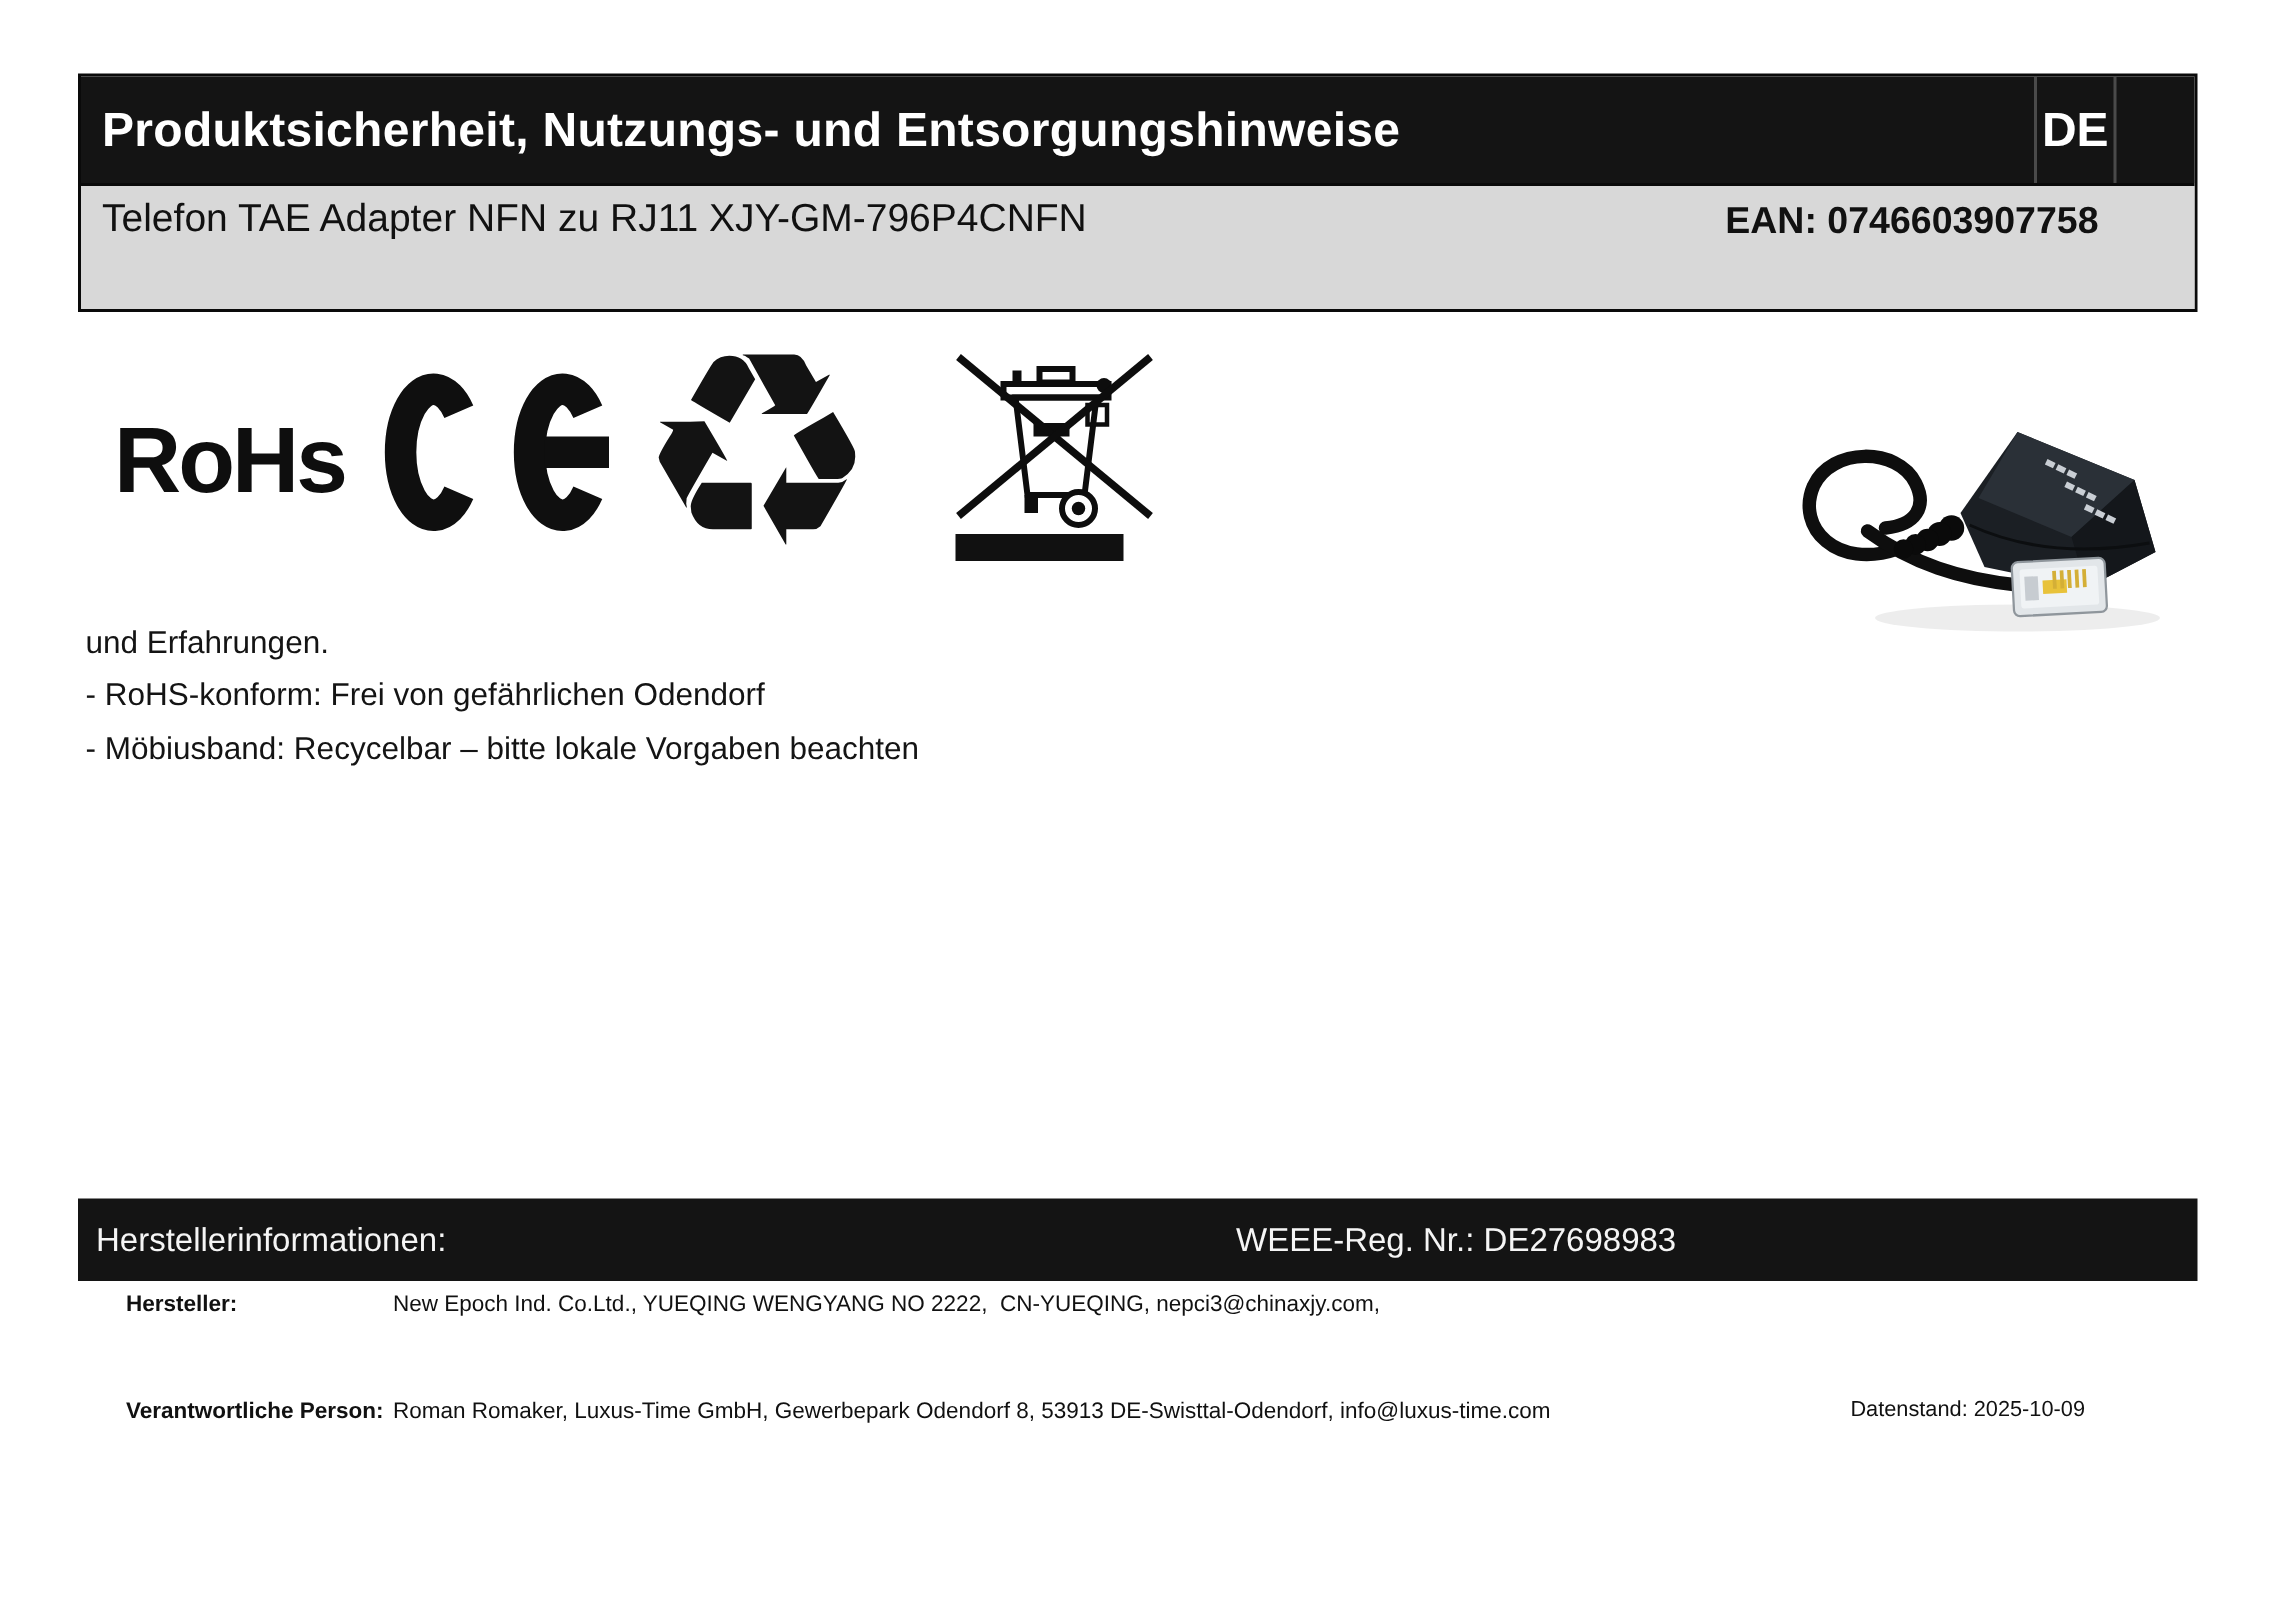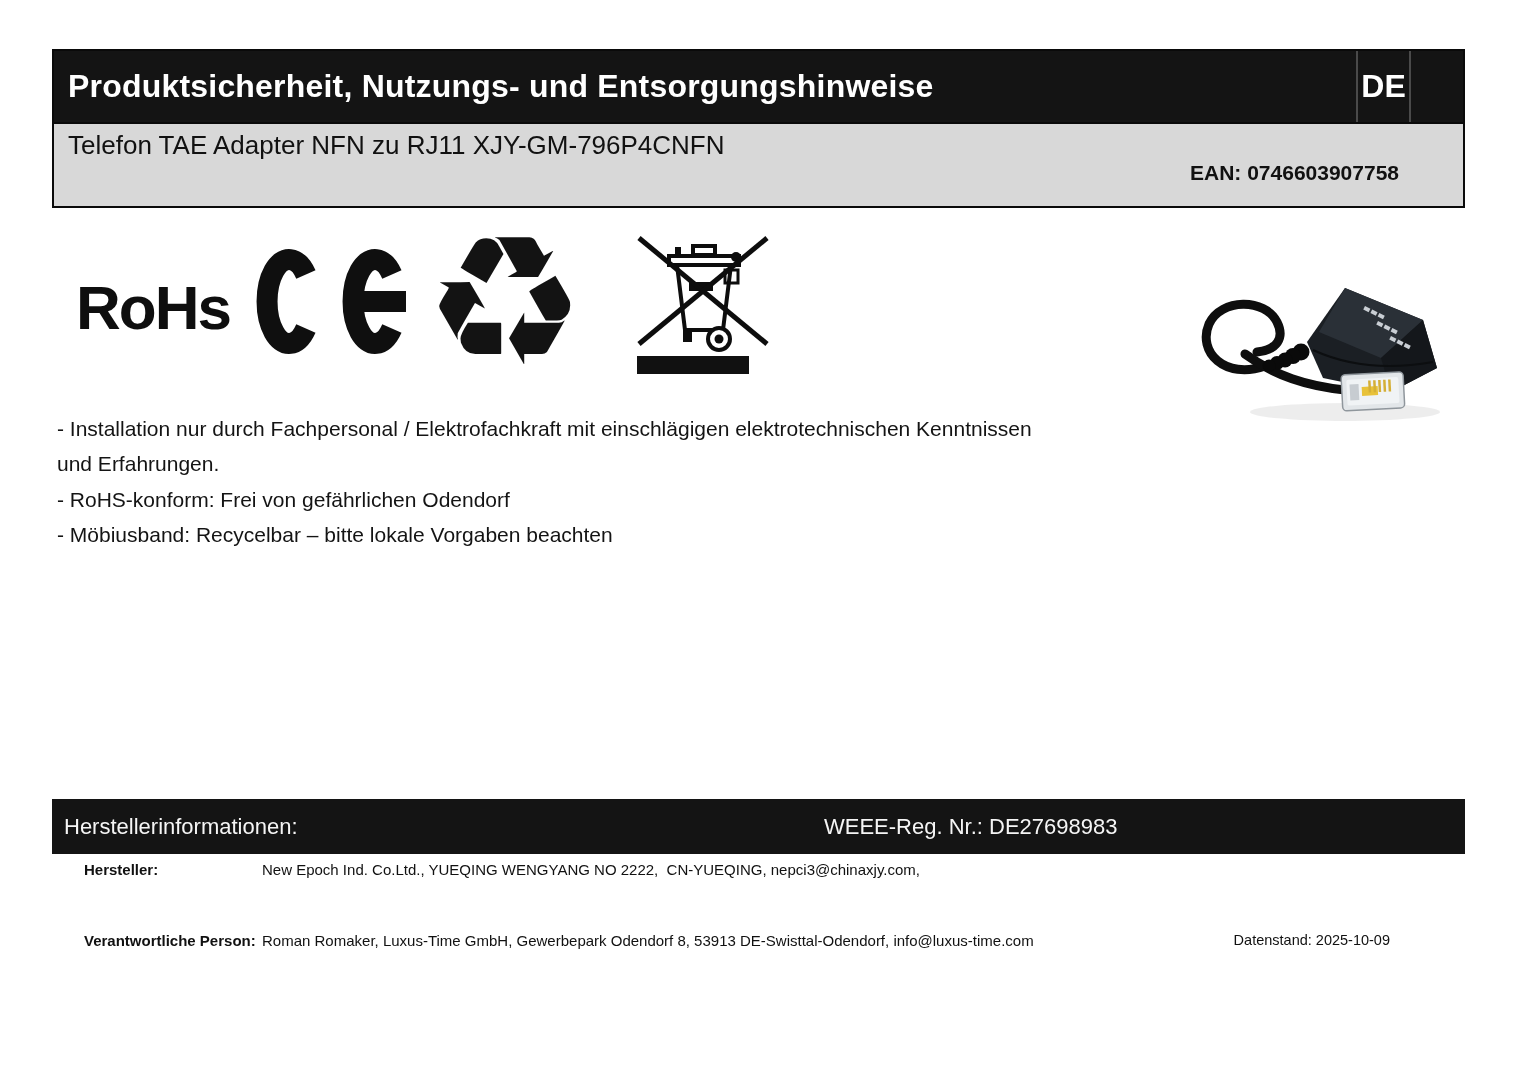--- a/index.html
+++ b/index.html
@@ -10,21 +10,21 @@
   .header-block{position:absolute;left:52px;top:49px;width:1409px;border:2px solid #0a0a0a;}
   .title-bar{position:relative;height:71px;background:#141414;}
   .page-title{position:absolute;left:14px;top:0;line-height:71px;font-size:32px;font-weight:bold;
               color:#ffffff;white-space:nowrap;letter-spacing:0.2px;}
   .hdr-sep{position:absolute;top:0;width:2px;height:71px;background:#4a4a4a;}
   .hdr-sep.s1{left:1302px;} .hdr-sep.s2{left:1355px;}
   .lang-badge{position:absolute;left:1302px;top:0;width:55px;text-align:center;line-height:71px;
               font-size:32px;font-weight:bold;color:#ffffff;}
   .subheader{position:relative;height:82px;background:#d8d8d8;border-top:2px solid #0a0a0a;}
   .product-title{position:absolute;left:14px;top:6px;font-size:26px;font-weight:normal;white-space:nowrap;}
-  .ean{position:absolute;right:64px;top:9px;font-size:21px;font-weight:bold;white-space:nowrap;margin-top:28px;}
+  .ean{position:absolute;right:64px;top:9px;font-size:25px;font-weight:bold;white-space:nowrap;}
 
   
   .rohs{position:absolute;left:76px;top:277px;font-size:62px;line-height:1;font-weight:bold;
         letter-spacing:-2px;color:#0e0e0e;}
   .ce{position:absolute;left:256px;top:248px;}
   .recycle{position:absolute;left:424px;top:212px;font-size:180px;line-height:180px;
            font-family:"DejaVu Sans", sans-serif;color:#131313;}
   .weee{position:absolute;left:633px;top:226px;}
 
   
@@ -137,21 +137,20 @@
         <line x1="28" y1="7" x2="28" y2="19"></line>
           <line x1="33" y1="7" x2="33" y2="19"></line>
         <line x1="38" y1="7" x2="38" y2="19"></line>
           <line x1="43" y1="7" x2="43" y2="19"></line>
         <line x1="48" y1="7" x2="48" y2="19"></line>
       </g>
     </g>
   </svg>
 
   <div class="notes">
-    <div class="note-line">- Installation nur durch Fachpersonal / Elektrofachkraft mit einschlägigen elektrotechnischen Kenntnissen</div>
     <div class="note-line">und Erfahrungen.</div>
     <div class="note-line">- RoHS-konform: Frei von gefährlichen Odendorf</div>
     <div class="note-line">- Möbiusband: Recycelbar – bitte lokale Vorgaben beachten</div>
   </div>
 
   <div class="mfr-bar">
     <div class="mfr-bar-title">Herstellerinformationen:</div>
     <div class="weee-reg">WEEE-Reg. Nr.: DE27698983</div>
   </div>
 

